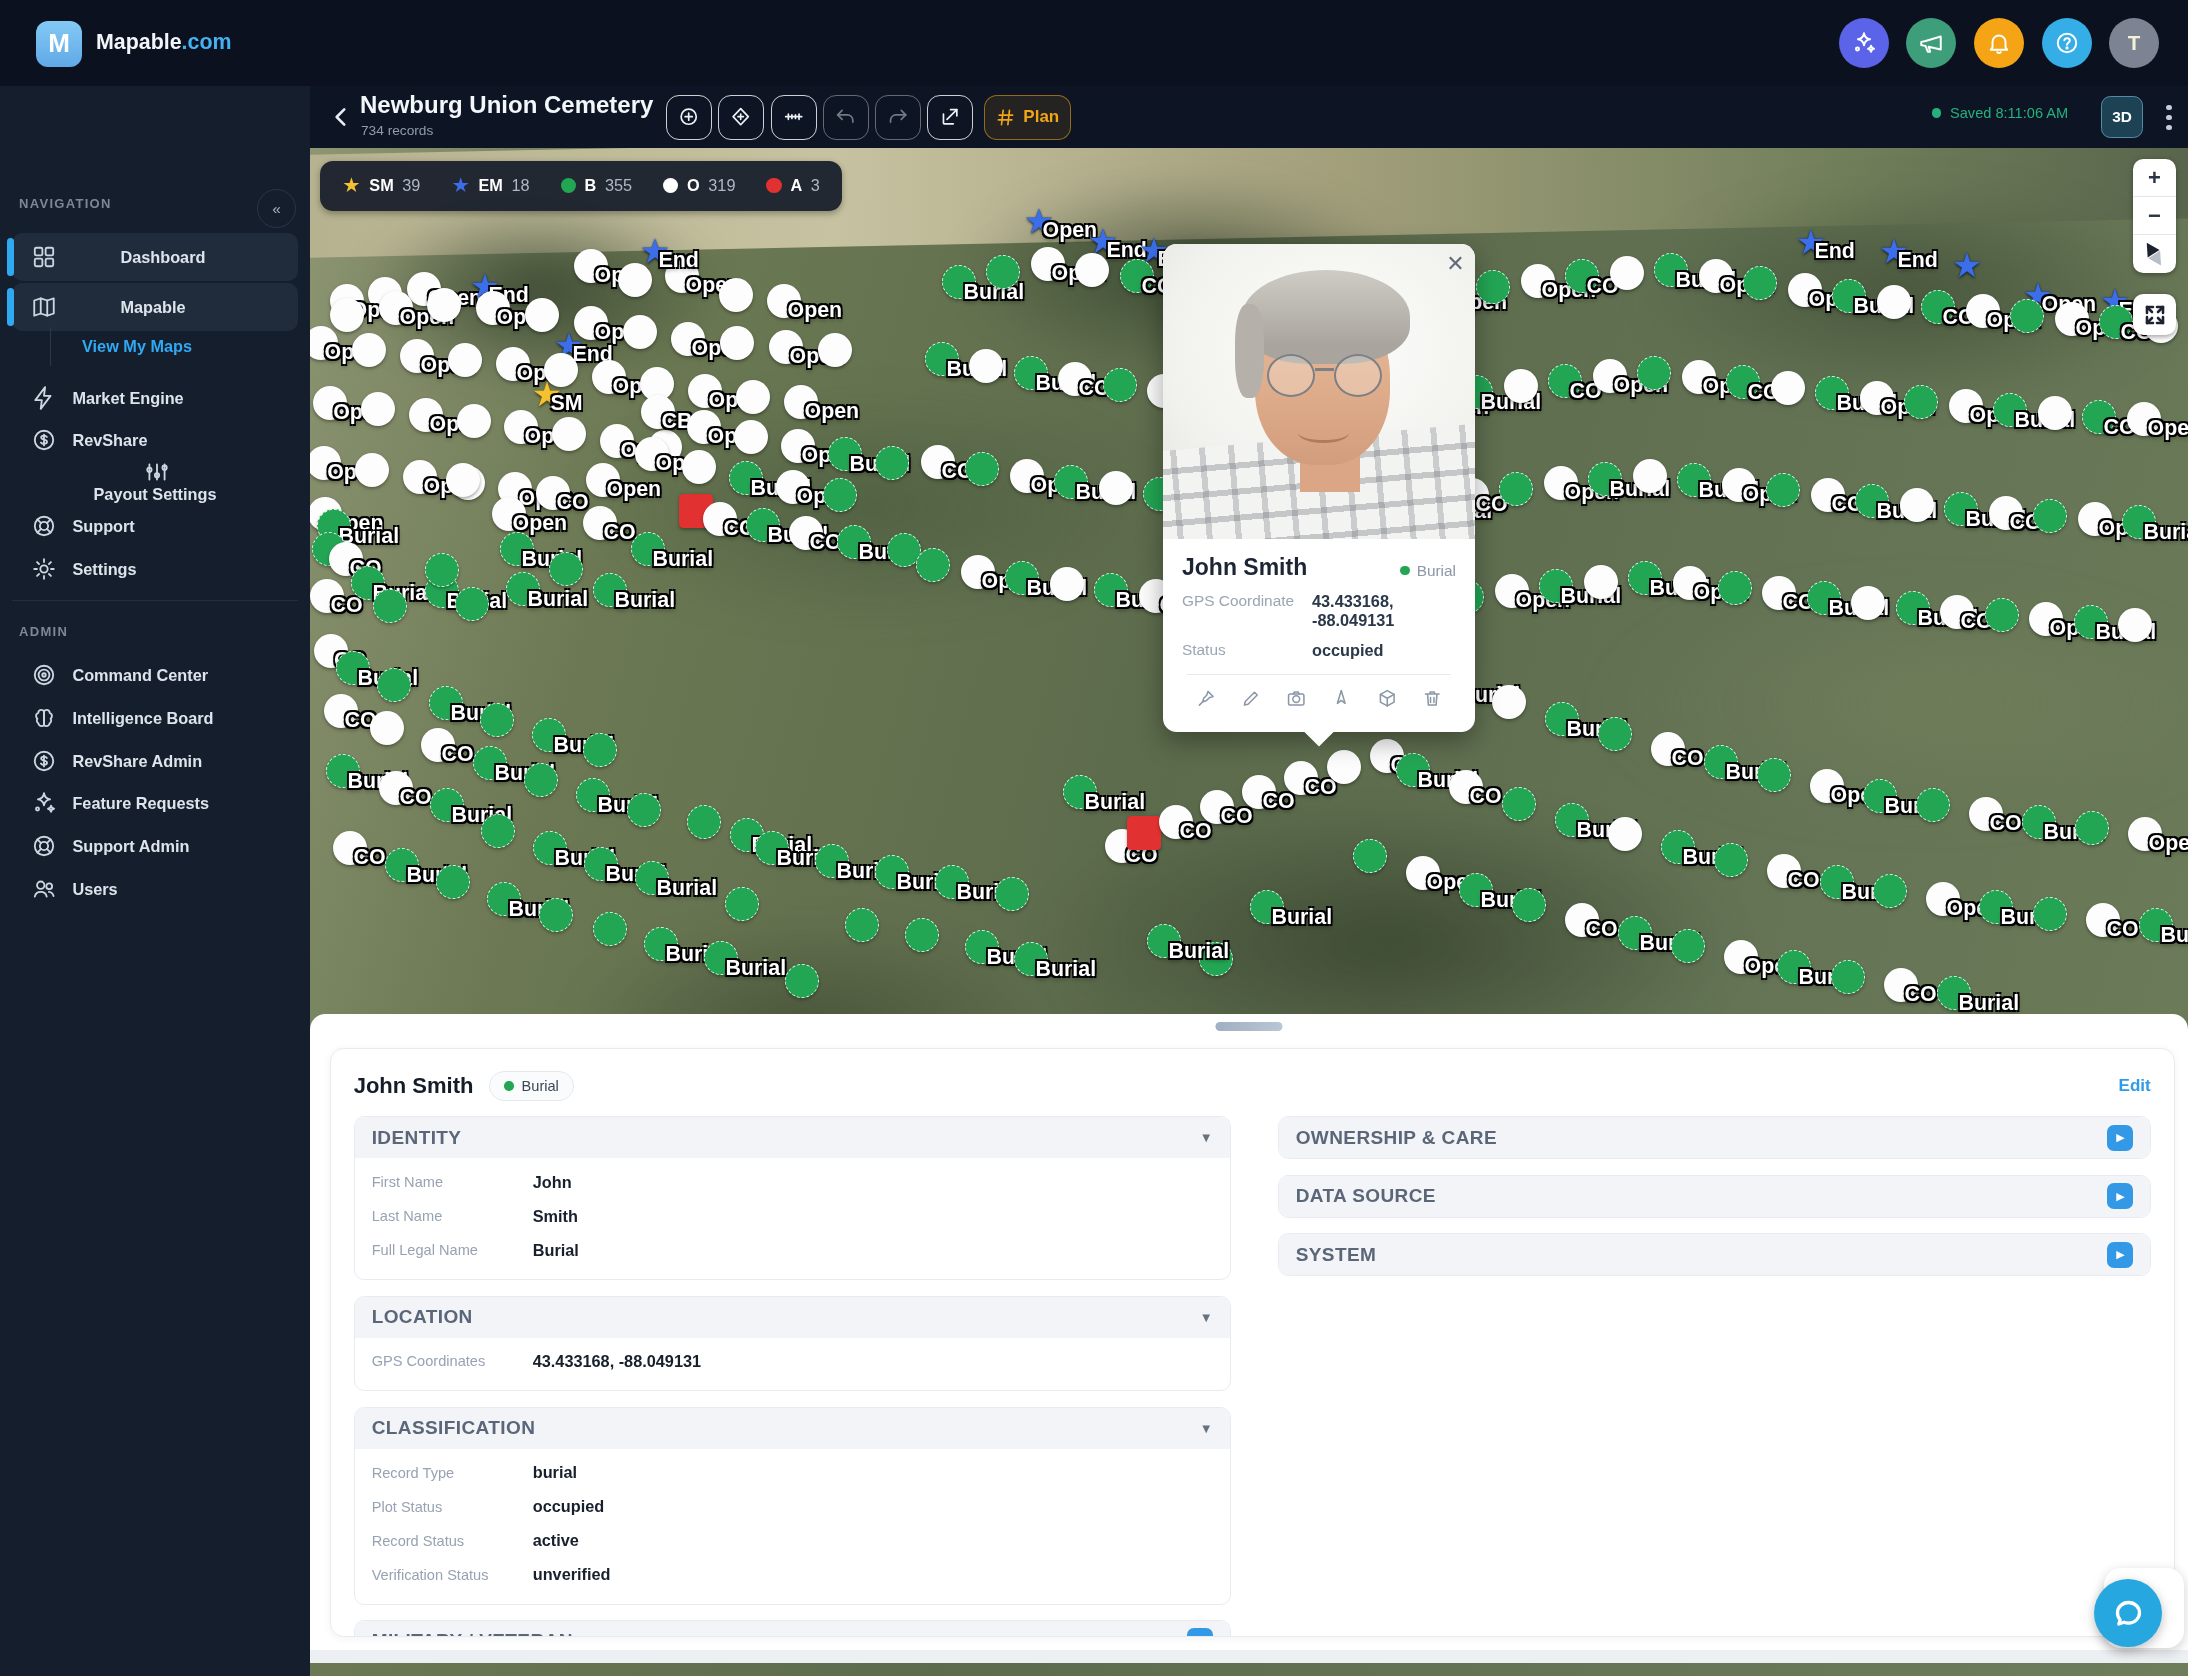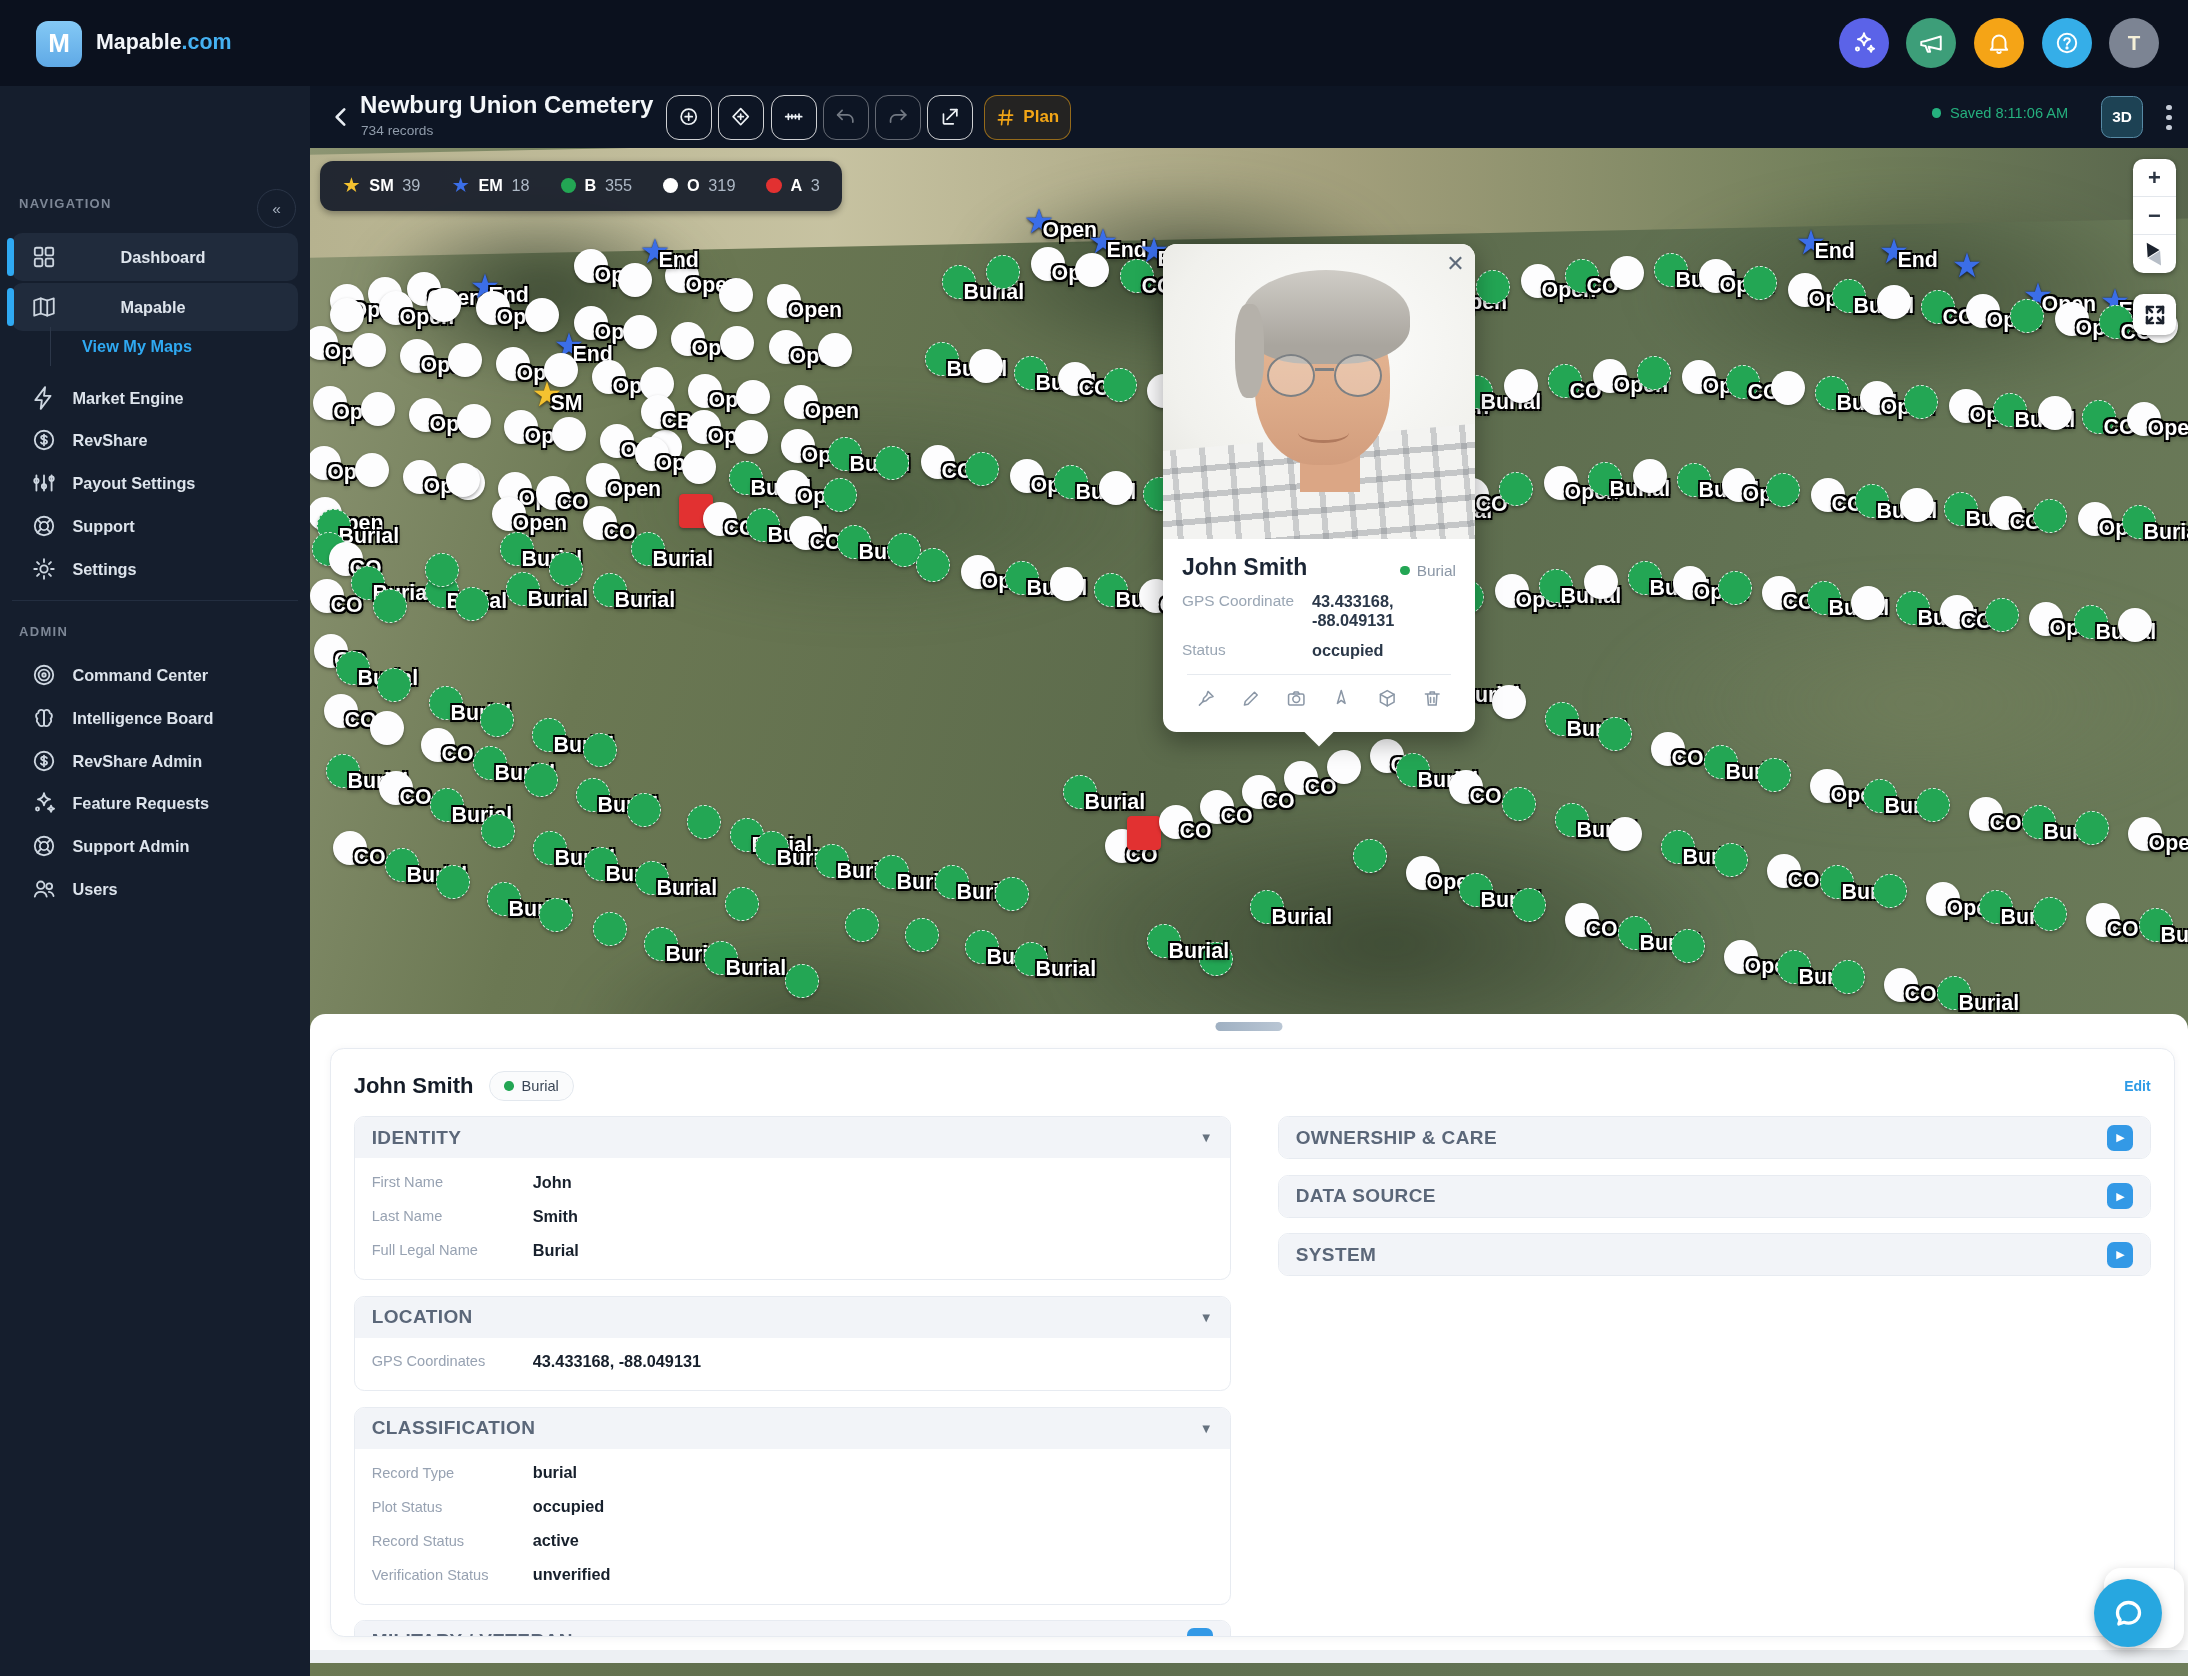--- a/index.html
+++ b/index.html
@@ -142,21 +142,21 @@
   #sheet { position:absolute; left:310px; top:1014px; width:1878px; height:649px; background:#fff; border-radius:15.4px 15.4px 0 0; z-index:35; }
   #sheet-handle { position:absolute; left:50%; top:7.7px; transform:translateX(-50%); width:67px; height:9.4px; border-radius:5.1px;
                   background:linear-gradient(90deg,#9fb0c2,#b9c6d4); cursor:grab; }
   #sheet-card { position:absolute; left:19.7px; top:34px; width:1845px; height:589px; border:0.9px solid #e7ebf1; border-radius:13.7px;
                 background:#fff; box-shadow:0 1.7px 8.6px rgba(20,30,50,.05); padding:22px 23px; overflow:hidden; }
   #sheet-title-row { display:flex; align-items:center; }
   #sheet-name { font-size:22px; font-weight:700; color:#141c28; }
   #sheet-badge { display:flex; align-items:center; gap:7.7px; margin-left:15.4px; padding:6px 14.6px; border:0.9px solid #e3e8ee;
                  border-radius:855px; background:#fafbfc; font-size:14.6px; color:#3a4656; }
   #sheet-badge i { width:9.4px; height:9.4px; border-radius:50%; background:#23a654; }
-  #edit-link { margin-left:auto; font-size:14px; font-weight:600; color:#2e9be6; cursor:pointer; }
+  #edit-link { margin-left:auto; font-size:17px; font-weight:600; color:#2e9be6; cursor:pointer; }
   #sheet-cols { display:flex; gap:47px; margin-top:15.4px; }
   #col-left { width:886px; }
   #col-right { width:882px; }
   .sec-card { border:0.9px solid #e7ebf1; border-radius:10.3px; margin-bottom:15.4px; overflow:hidden; background:#fff; }
   .sec-head { height:41px; background:#f2f4f8; display:flex; align-items:center; padding:0 17px; cursor:pointer; }
   .sec-title { font-size:19px; font-weight:700; letter-spacing:0.4px; color:#5b6779; }
   .sec-caret { margin-left:auto; font-size:13px; color:#66727f; }
   .sec-play { margin-left:auto; width:26px; height:26px; border-radius:6.8px; background:#3399e6; display:flex; align-items:center;
               justify-content:center; cursor:pointer; }
   .sec-play span { color:#fff; font-size:11px; margin-left:1.7px; }
@@ -239,21 +239,21 @@
           </svg></span>
         <span>Market Engine</span>
       </div>
       <div class="nav-item" style="top: 330px;">
         <span class="nicon"><svg viewBox="0 0 24 24">
             <circle cx="12" cy="12" r="8.5"></circle>
             <path d="M12 7v10M14.6 9.2c-.5-.8-1.4-1.2-2.6-1.2-1.5 0-2.6.7-2.6 1.8 0 2.6 5.4 1.3 5.4 3.9 0 1.2-1.2 1.9-2.8 1.9-1.3 0-2.3-.5-2.8-1.3"></path>
           </svg></span>
         <span>RevShare</span>
       </div>
-      <div class="nav-item" style="top: 373px;">
+      <div class="nav-item" style="top: 373px; flex-direction: column;">
         <span class="nicon"><svg viewBox="0 0 24 24">
             <path d="M5 5v14M12 5v14M19 5v14"></path>
             <circle cx="5" cy="10" r="2"></circle>
             <circle cx="12" cy="15" r="2"></circle>
             <circle cx="19" cy="8" r="2"></circle>
           </svg></span>
         <span>Payout Settings</span>
       </div>
       <div class="nav-item" style="top: 416px;">
         <span class="nicon"><svg viewBox="0 0 24 24">

